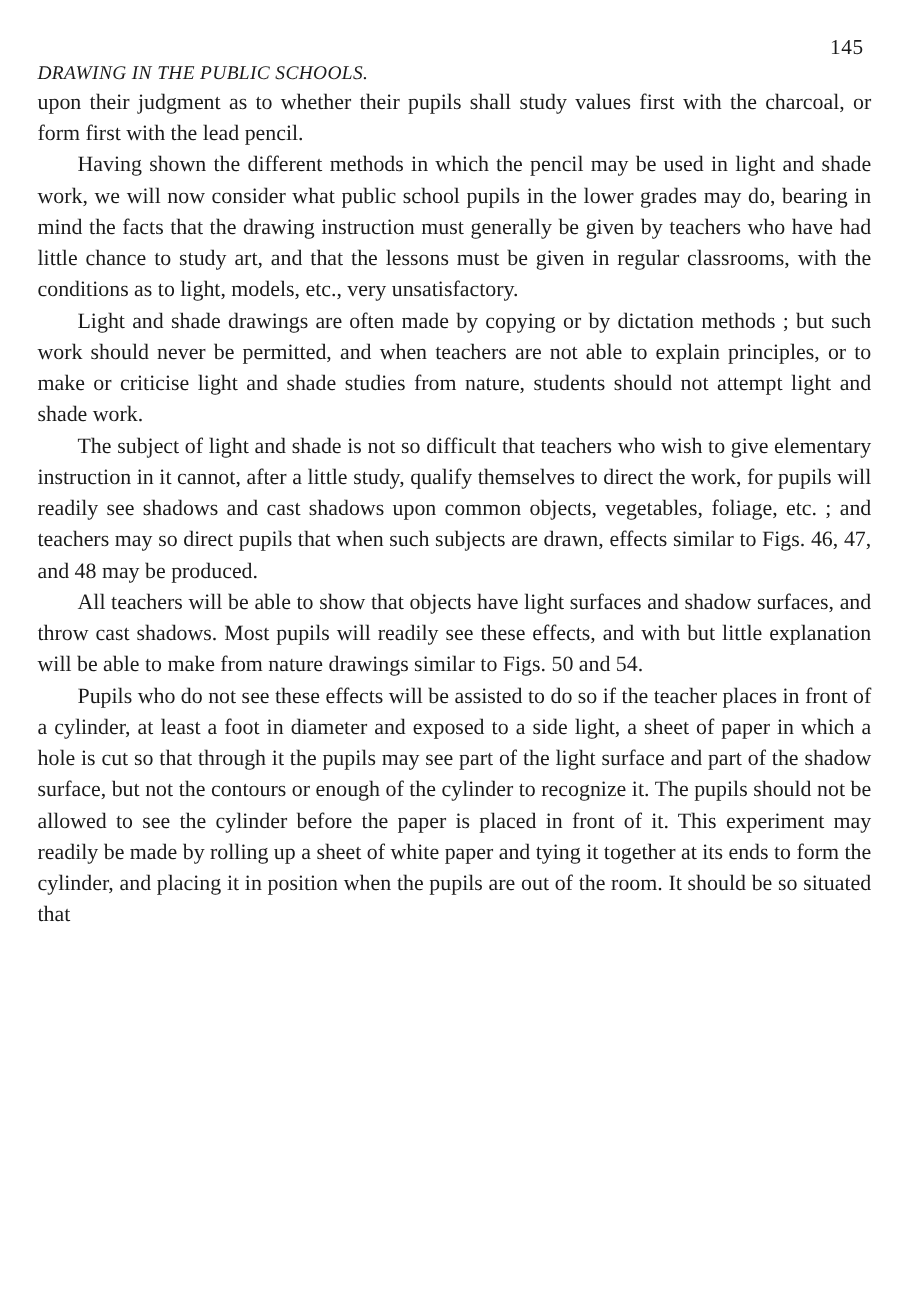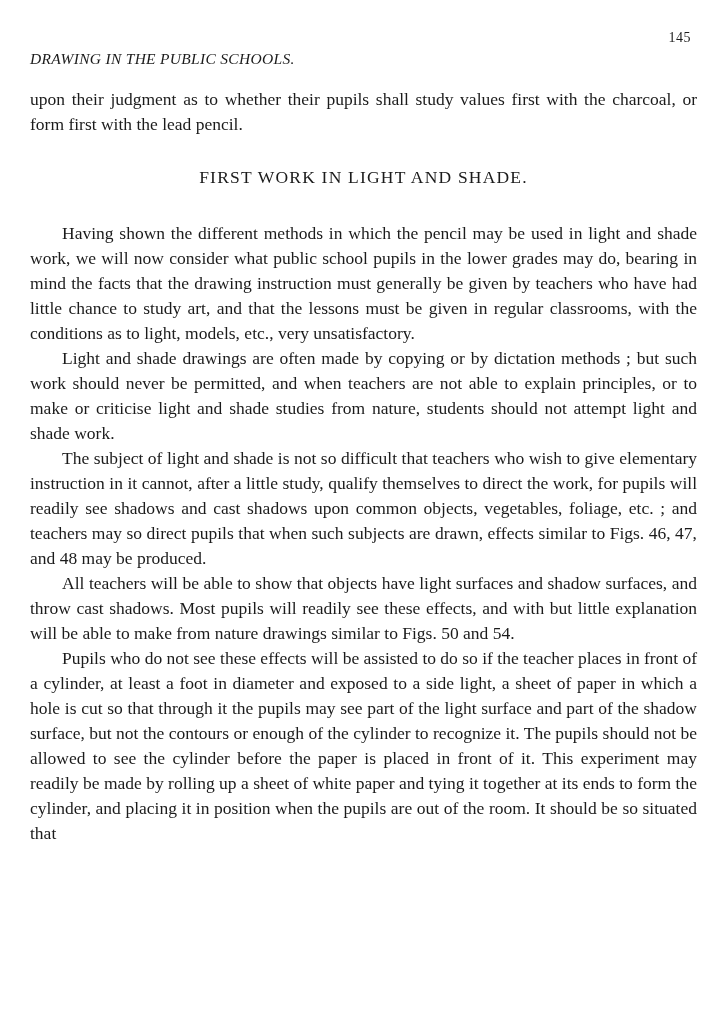--- a/index.html
+++ b/index.html
@@ -14,34 +14,34 @@
     margin: 0 auto;
     background: #ffffff;
     box-sizing: border-box;
     padding: 28px 31px 0 30px;
     font-family: "Liberation Serif", "DejaVu Serif", serif;
     color: #1b1b1b;
     overflow: hidden;
   }
   .page-number {
     text-align: right;
-    font-size: 14px;
+    font-size: 17px;
     line-height: 20px;
     padding-right: 6px;
     letter-spacing: 0.5px;
   }
   .running-head {
     font-style: italic;
     font-size: 15.5px;
     line-height: 18px;
     margin-top: 2px;
     letter-spacing: 0.3px;
   }
   .body-text {
-    margin-top: 19px;
+    margin-top: 1px;
     font-size: 17.5px;
     line-height: 25px;
     text-align: justify;
   }
   .body-text p {
     margin: 0;
     text-indent: 32px;
   }
   .body-text p.no-indent {
     text-indent: 0;
@@ -61,21 +61,20 @@
 <div class="page">
 
   <div class="page-number">145</div>
 
   <div class="running-head">DRAWING IN THE PUBLIC SCHOOLS.</div>
 
   <div class="body-text">
 
     <p class="no-indent">upon their judgment as to whether their pupils shall study values first with the charcoal, or form first with the lead pencil.</p>
 
-    <h2 class="section-heading">FIRST WORK IN LIGHT AND SHADE.</h2>
 
     <p>Having shown the different methods in which the pencil may be used in light and shade work, we will now consider what public school pupils in the lower grades may do, bearing in mind the facts that the drawing instruction must generally be given by teachers who have had little chance to study art, and that the lessons must be given in regular classrooms, with the conditions as to light, models, etc., very unsatisfactory.</p>
 
     <p>Light and shade drawings are often made by copying or by dictation methods ; but such work should never be permitted, and when teachers are not able to explain principles, or to make or criticise light and shade studies from nature, students should not attempt light and shade work.</p>
 
     <p>The subject of light and shade is not so difficult that teachers who wish to give elementary instruction in it cannot, after a little study, qualify themselves to direct the work, for pupils will readily see shadows and cast shadows upon common objects, vegetables, foliage, etc. ; and teachers may so direct pupils that when such subjects are drawn, effects similar to Figs. 46, 47, and 48 may be produced.</p>
 
     <p>All teachers will be able to show that objects have light surfaces and shadow surfaces, and throw cast shadows. Most pupils will readily see these effects, and with but little explanation will be able to make from nature drawings similar to Figs. 50 and 54.</p>
 
     <p>Pupils who do not see these effects will be assisted to do so if the teacher places in front of a cylinder, at least a foot in diameter and exposed to a side light, a sheet of paper in which a hole is cut so that through it the pupils may see part of the light surface and part of the shadow surface, but not the contours or enough of the cylinder to recognize it. The pupils should not be allowed to see the cylinder before the paper is placed in front of it. This experiment may readily be made by rolling up a sheet of white paper and tying it together at its ends to form the cylinder, and placing it in position when the pupils are out of the room. It should be so situated that</p>

